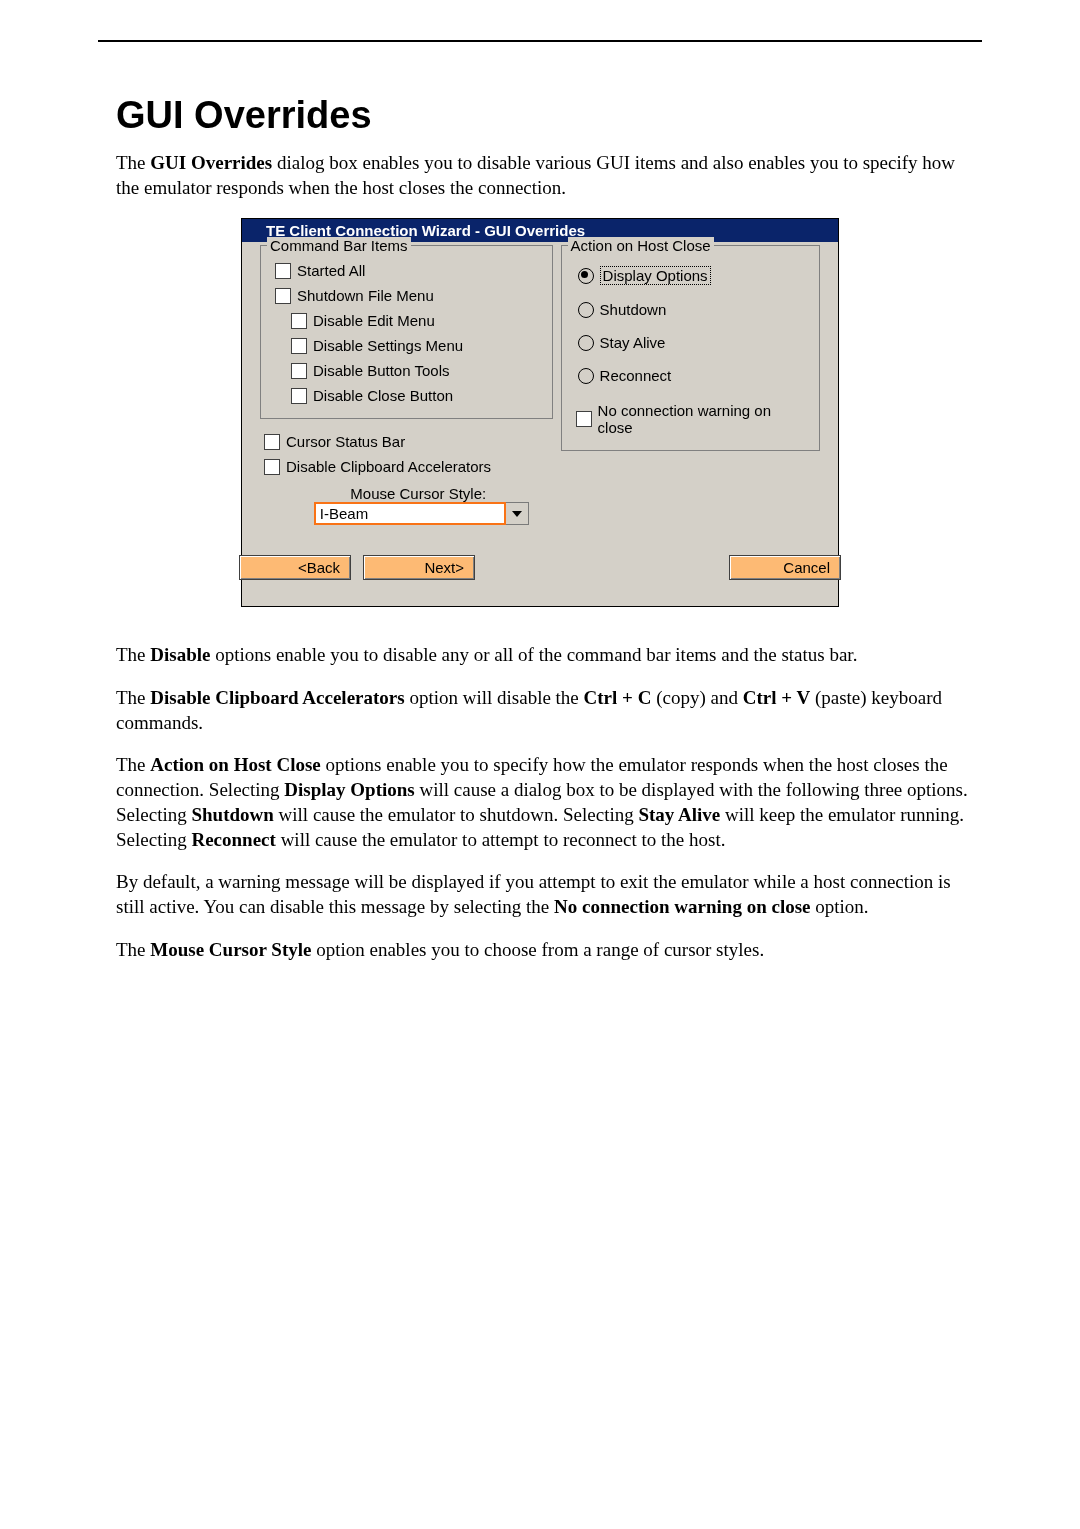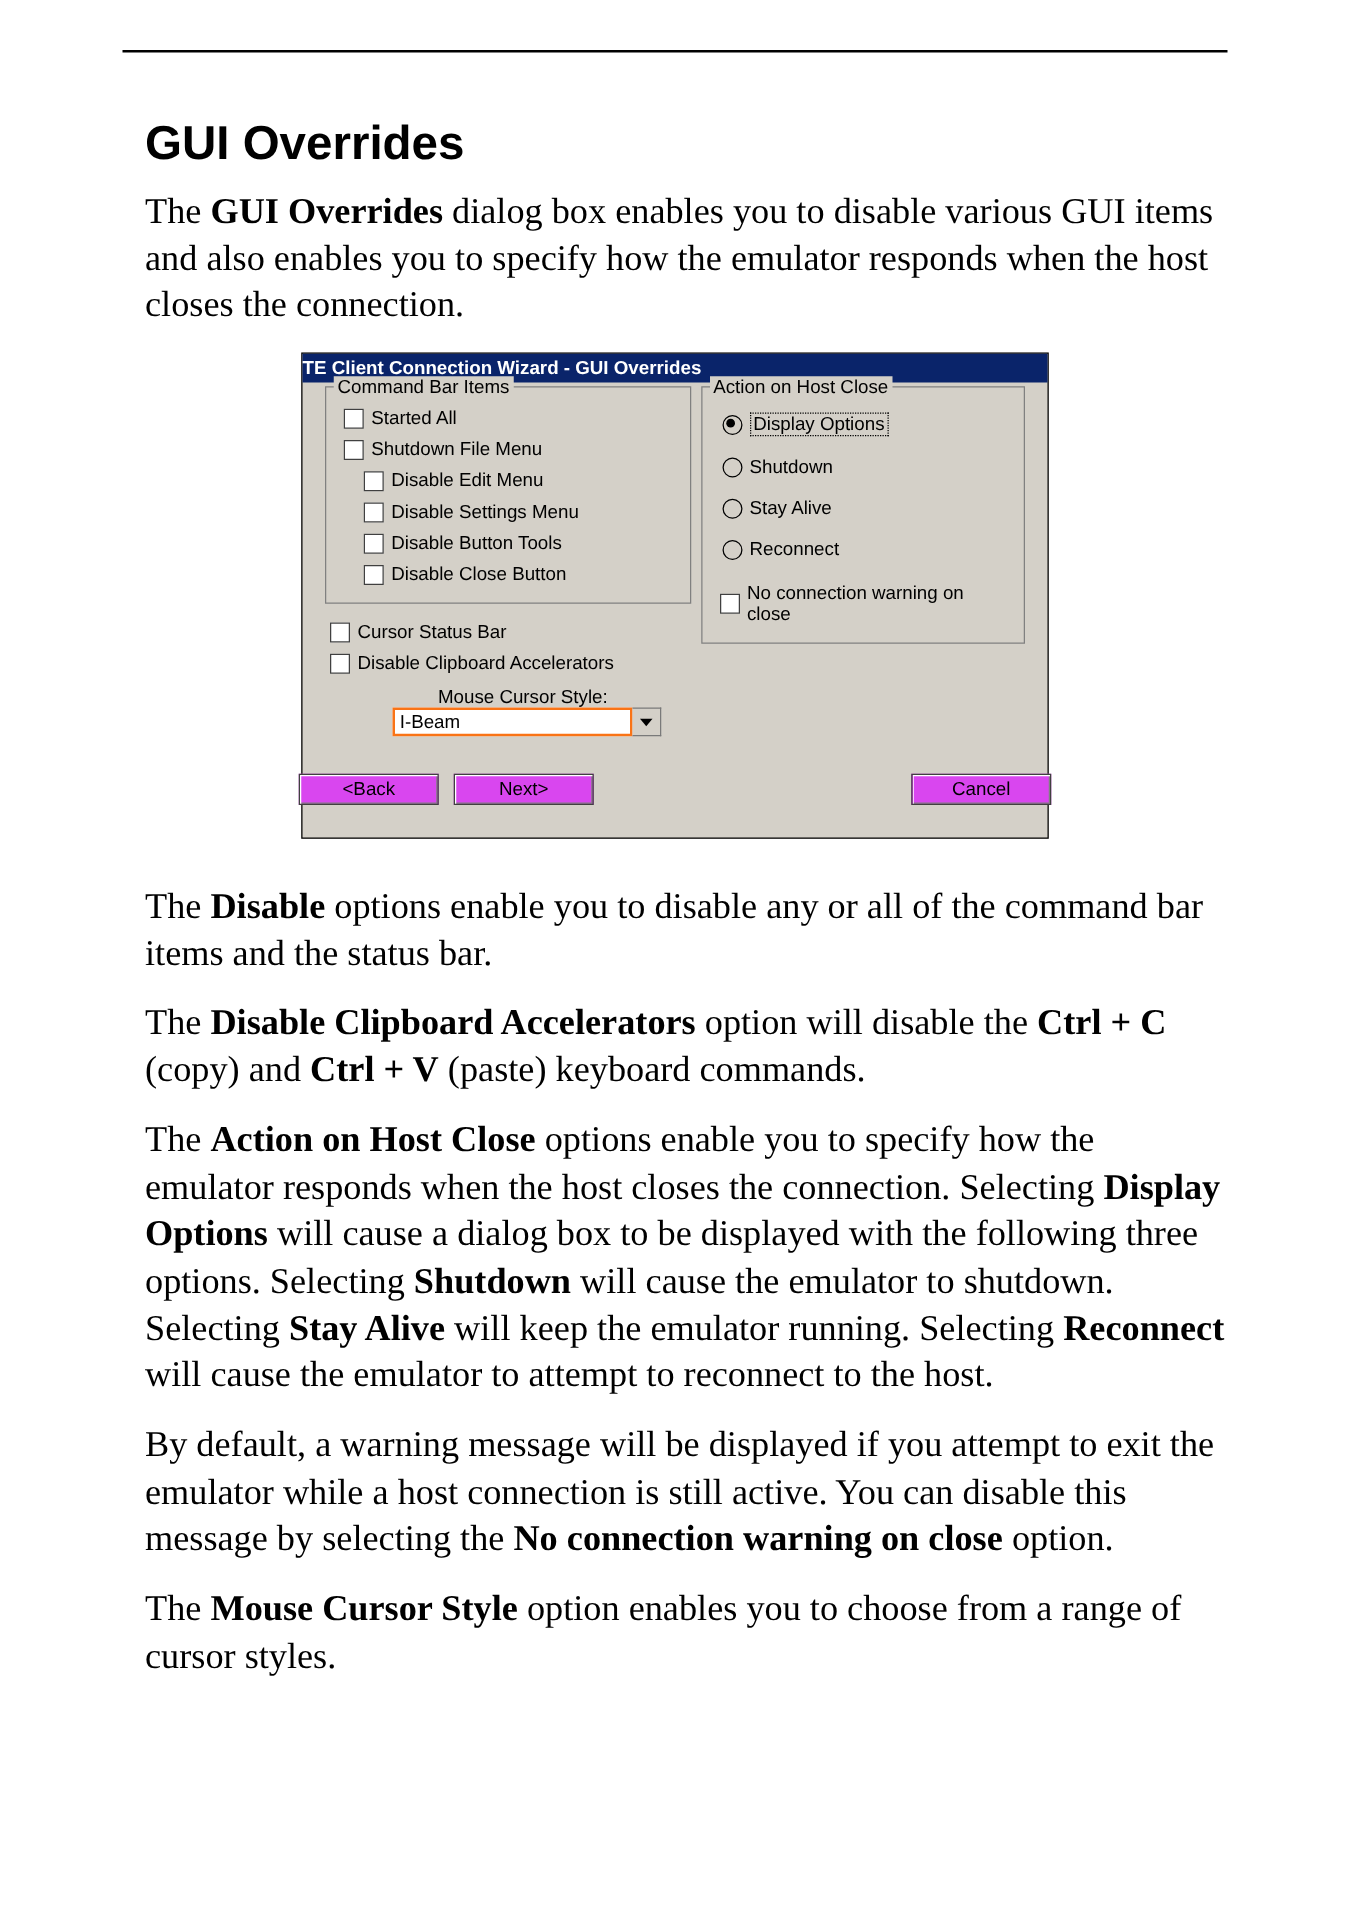--- a/index.html
+++ b/index.html
@@ -25,40 +25,40 @@
   border-top: 2.4px solid #000;
   margin: 0 0 52px 0;
 }
 h1.section-title {
   font-family: Arial, Helvetica, sans-serif;
   font-weight: bold;
   font-size: 38px;
   margin: 0 0 14px 18px;
 }
 p.body {
-  font-size: 29px;
+  font-size: 19px;
   line-height: 1.3;
   margin: 0 0 18px 18px;
 }
 .dialog {
   width: 596px;
   margin: 18px auto 36px auto;
   background: #d4d0c8;
   border: 1px solid #000;
   font-family: Tahoma, Arial, sans-serif;
   font-size: 15px;
   color: #000;
 }
 .titlebar {
   background: #0a246a;
   background: linear-gradient(#0a246a,#0a246a);
   color: #fff;
   font-weight: bold;
   font-size: 15px;
-  padding: 3px 0;
+  padding: 3px 24px;
 }
 .dialog-body {
   padding: 3px 18px 8px 18px;
 }
 .cols {
   display: flex;
   align-items: flex-start;
 }
 .col-left { flex: 1 1 53%; }
 .col-right { flex: 1 1 47%; padding-left: 8px; }
@@ -149,23 +149,23 @@
 }
 .btn-row {
   display: flex;
   justify-content: center;
   align-items: center;
   gap: 12px;
   padding: 24px 0 18px 0;
 }
 .btn {
   min-width: 90px;
-  text-align: center;
+  text-align: right;
   padding: 3px 10px;
-  background: #d946ef;
+  background: #fdba74;
   border: 1px solid #404040;
   box-shadow: inset 1px 1px 0 #fff, inset -1px -1px 0 #808080;
   font-size: 15px;
 }
 .btn-spacer { flex: 0 0 230px; }
 </style>
 </head>
 <body>
 <div class="page">
 

